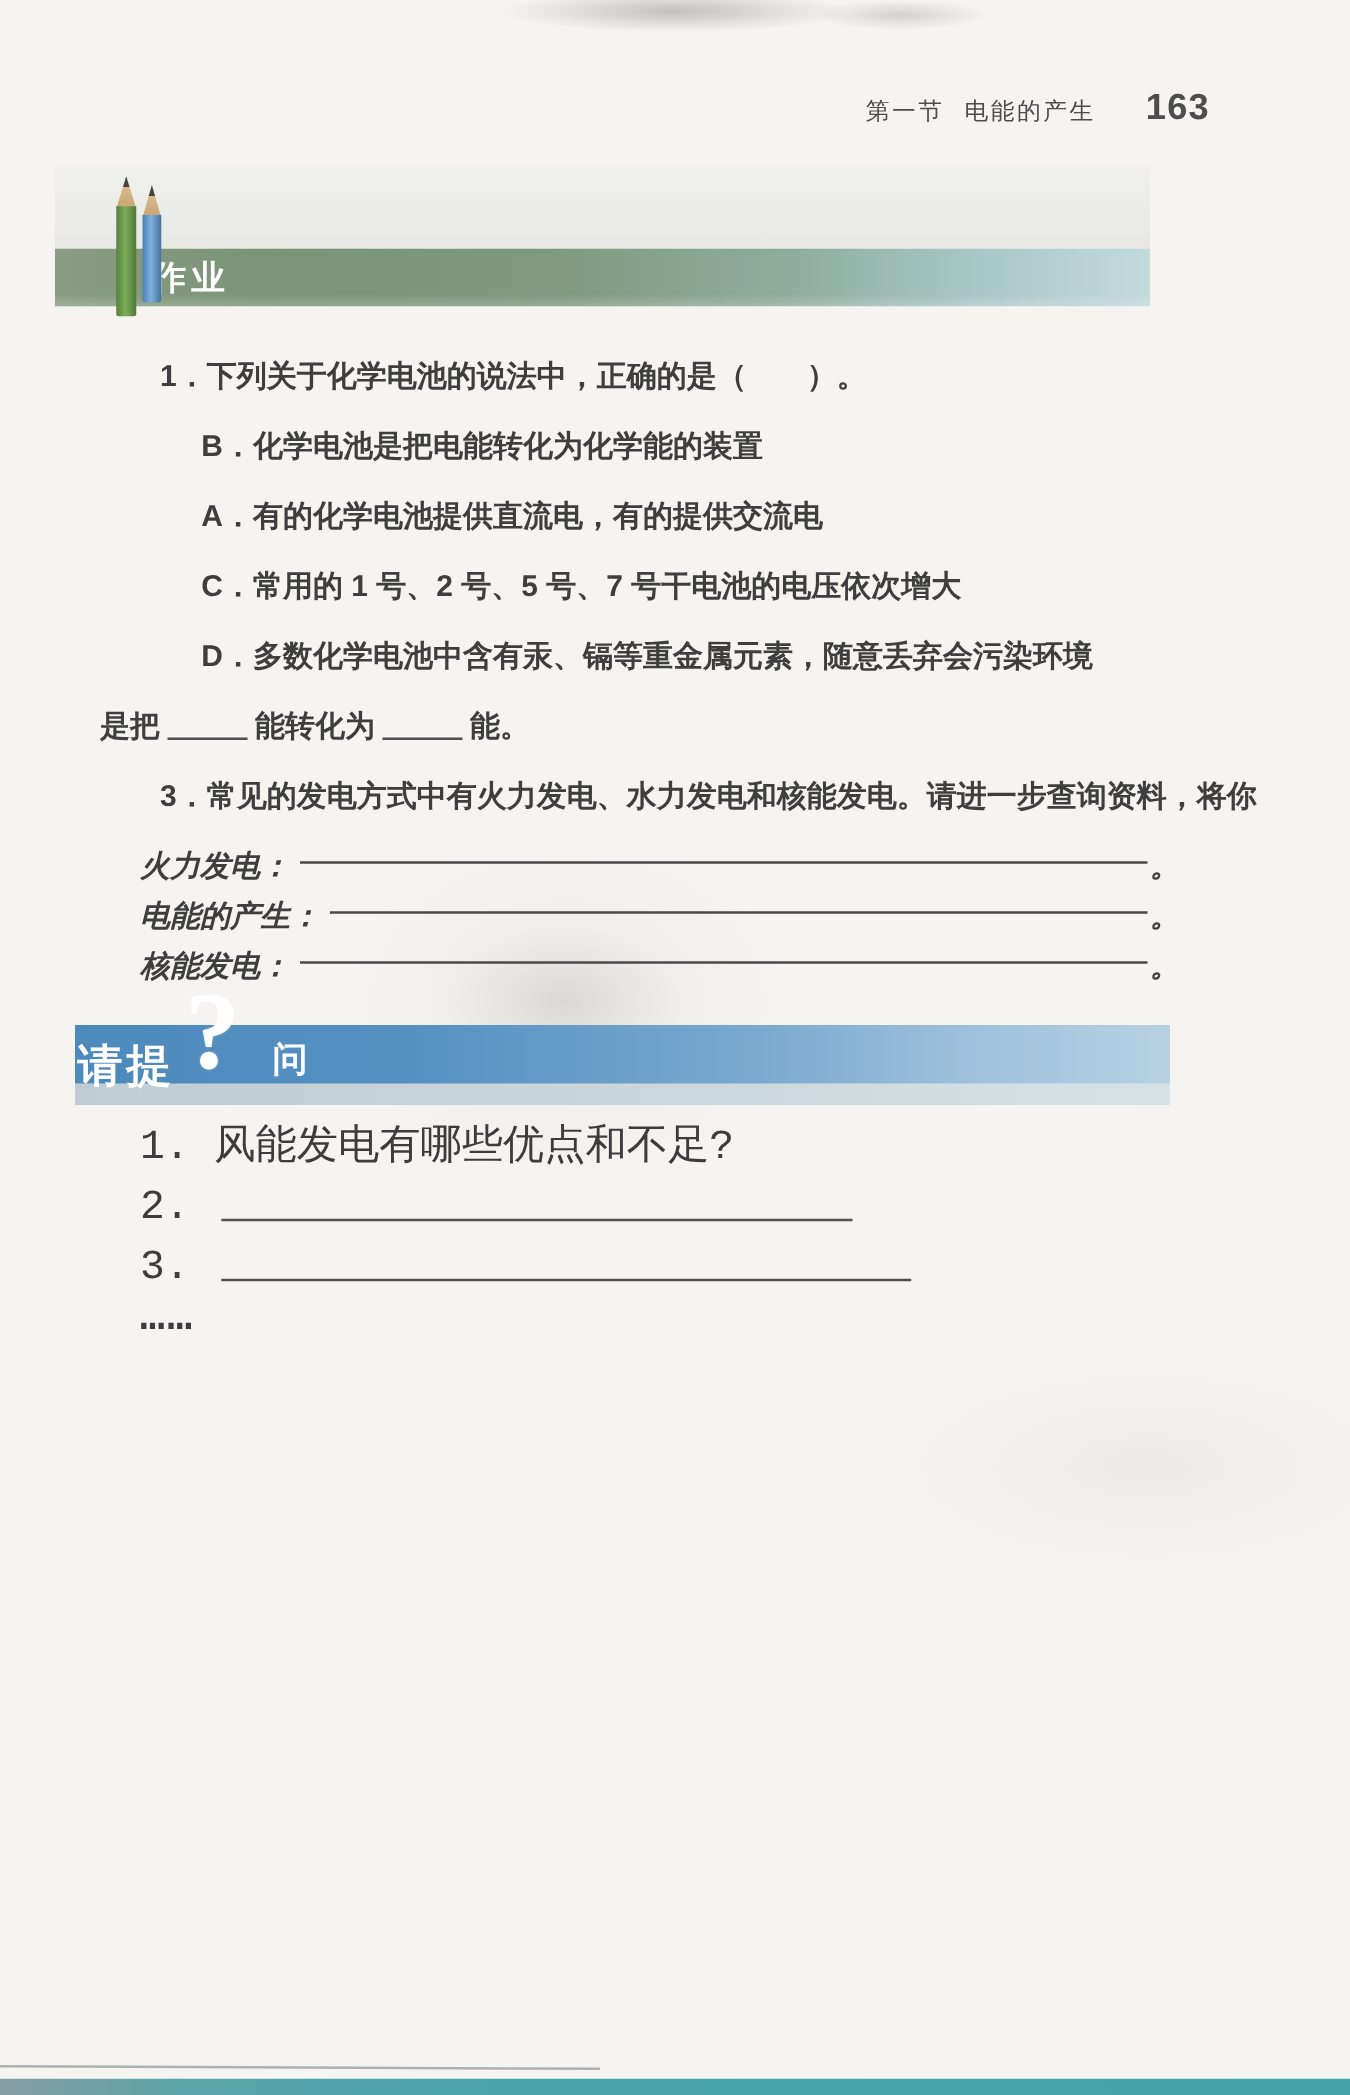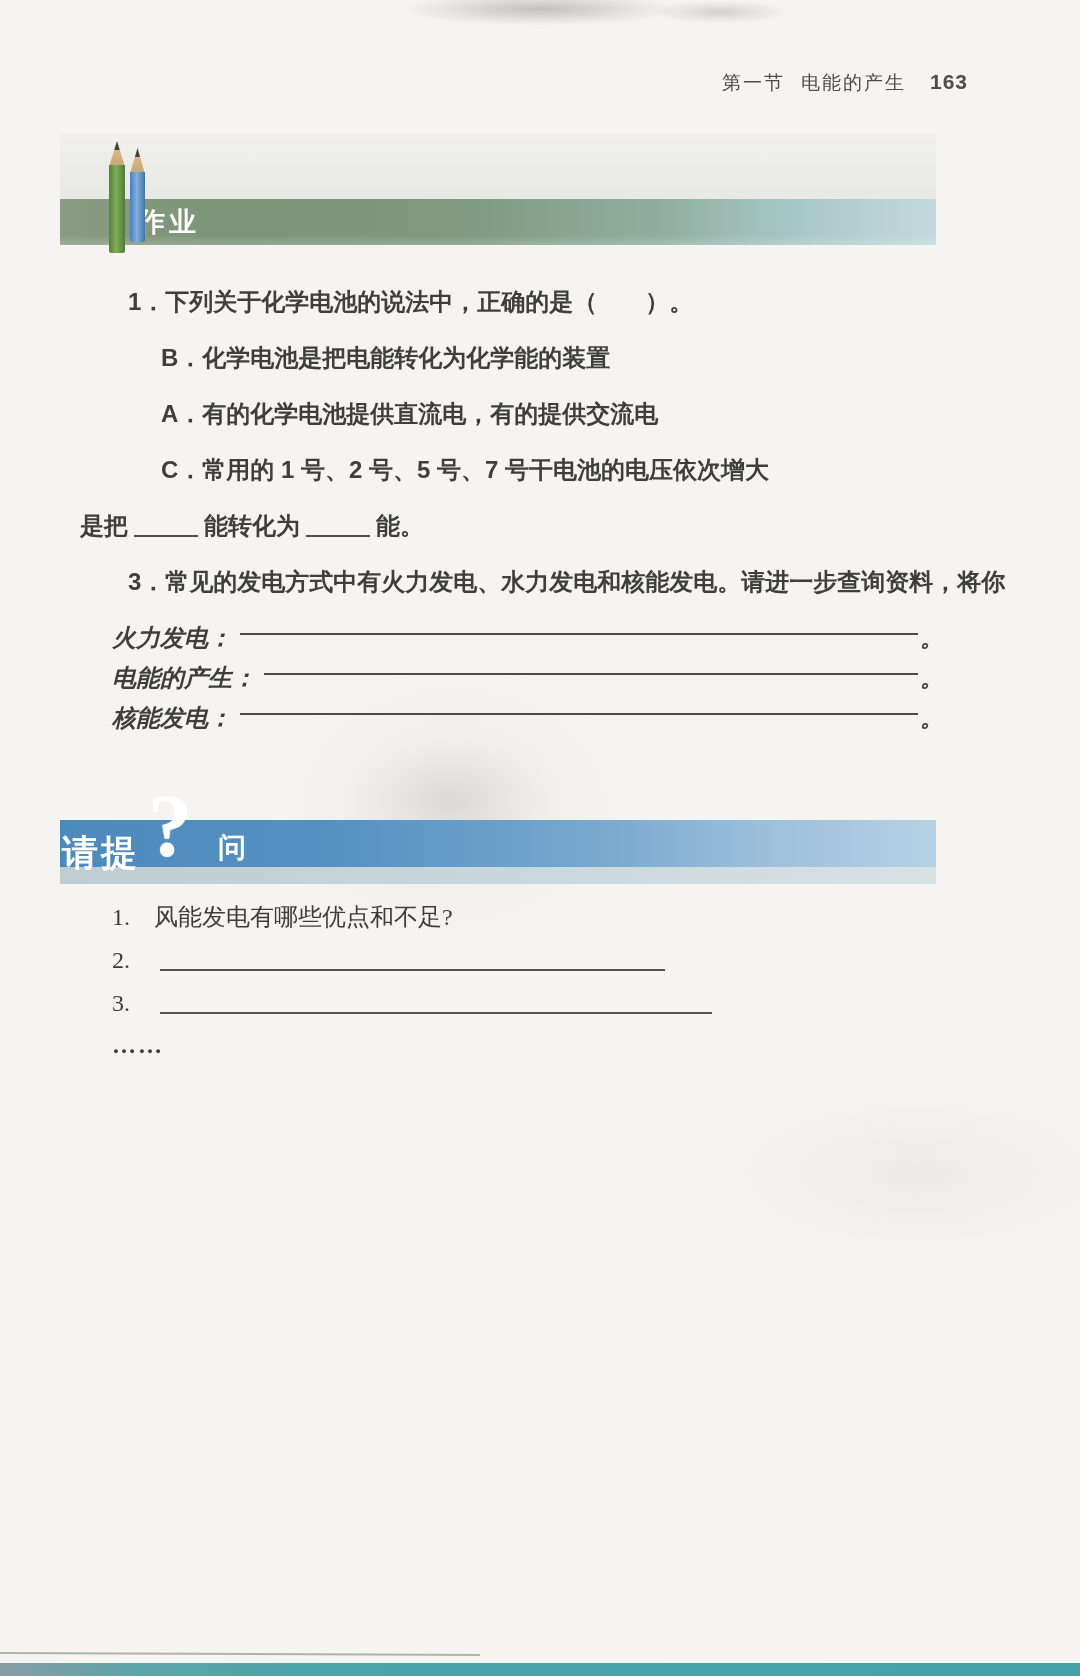--- a/index.html
+++ b/index.html
@@ -13,23 +13,23 @@
   .smudge{position:absolute;pointer-events:none;}
   .smudge-top1{left:400px;top:-8px;width:280px;height:34px;
         background:radial-gradient(ellipse at center, rgba(110,110,110,.38), rgba(110,110,110,0) 70%);}
   .smudge-top2{left:650px;top:0px;width:140px;height:24px;
         background:radial-gradient(ellipse at center, rgba(130,130,130,.30), rgba(130,130,130,0) 70%);}
   .smudge-mid{left:350px;top:740px;width:200px;height:120px;
         background:radial-gradient(ellipse at center, rgba(150,148,144,.20), transparent 70%);}
   
   .header{position:absolute;top:70px;right:112px;display:flex;align-items:baseline;gap:16px;}
   .hdr-small{font-size:19px;font-weight:normal;color:#4c4c4c;letter-spacing:2px;}
-  .hdr-page{font-size:21px;font-weight:bold;color:#4d4d4d;letter-spacing:1px;margin-left:8px;}
+  .hdr-page{font-size:29px;font-weight:bold;color:#4d4d4d;letter-spacing:1px;margin-left:24px;}
   
-  .hw-banner{position:absolute;left:60px;top:133px;width:876px;height:120px;}
+  .hw-banner{position:absolute;left:44px;top:133px;width:876px;height:120px;}
   .hw-backdrop{position:absolute;left:0;top:0;width:100%;height:70px;
         background:linear-gradient(180deg, rgba(198,203,196,.10), rgba(198,203,196,.30));}
   .hw-band{position:absolute;left:0;top:66px;width:100%;height:46px;
         background:linear-gradient(90deg,#8a9c83 0%,#7b9478 18%,#7e997f 45%,#8fae9f 68%,#a9c7c6 84%,#c2dadc 100%);}
   .hw-band::after{content:"";position:absolute;left:0;bottom:0;width:100%;height:10px;
         background:linear-gradient(180deg, rgba(255,255,255,0), rgba(255,255,255,.18));}
   .hw-label{position:absolute;left:78px;top:50%;transform:translateY(-50%);
         color:#ffffff;font-size:27px;font-weight:bold;letter-spacing:4px;}
   .pencil{position:absolute;}
   .pencil-tip{position:absolute;left:0;top:0;width:100%;height:26px;
@@ -55,21 +55,21 @@
   .ask-band{position:absolute;left:0;top:32px;width:100%;height:47px;
         background:linear-gradient(90deg,#4d8abc 0%,#5590c1 30%,#79a9cf 62%,#9ec1dc 82%,#b7d1e3 100%);}
   .ask-subband{position:absolute;left:0;top:79px;width:100%;height:17px;
         background:linear-gradient(90deg,#bfccd3 0%,#c9d6db 50%,#d7e2e5 100%);}
   .ask-left{position:absolute;left:2px;top:41px;color:#fff;font-size:36px;font-weight:bold;letter-spacing:3px;}
   .ask-qmark{position:absolute;left:88px;top:-6px;color:#fff;font-size:88px;line-height:1;
         font-weight:bold;font-family:"Liberation Serif",serif;text-shadow:0 0 2px rgba(255,255,255,.4);}
   .ask-right{position:absolute;left:158px;top:41px;color:#fff;font-size:28px;font-weight:bold;}
   
   .ask-text{position:absolute;left:64px;top:896px;width:760px;
-        font-size:24px;color:#3c3c3c;font-family:Liberation Serif, serif;}
+        font-size:33px;color:#3c3c3c;font-family:Liberation Mono, monospace;}
   .ask-item{padding-left:48px;line-height:43px;white-space:nowrap;}
   .ask-num{display:inline-block;min-width:36px;}
   .ask-line{display:inline-block;height:1em;border-bottom:2px solid #525252;transform:translateY(3px);margin-left:6px;}
   .ask-line-2{width:505px;}
   .ask-line-3{width:552px;}
   .ask-ellipsis{padding-left:48px;line-height:40px;font-weight:bold;letter-spacing:2px;}
   
   .bottom-grayline{position:absolute;left:0;bottom:22px;width:480px;height:2px;background:#9aa0a3;
         transform:rotate(0.25deg);transform-origin:left center;opacity:.8;}
   .bottom-strip{position:absolute;left:0;bottom:0;width:100%;height:13px;
@@ -103,20 +103,21 @@
       <div class="pencil-tip"></div>
       <div class="pencil-body"></div>
     </div>
   </div>
 
   <div class="hw-text">
     <p class="line ind1">1．下列关于化学电池的说法中，正确的是（　　）。</p>
     <p class="line ind2">B．化学电池是把电能转化为化学能的装置</p>
     <p class="line ind2">A．有的化学电池提供直流电，有的提供交流电</p>
     <p class="line ind2">C．常用的 1 号、2 号、5 号、7 号干电池的电压依次增大</p>
+    <p class="line ind2">D．多数化学电池中含有汞、镉等重金属元素，随意丢弃会污染环境</p>
     <p class="line"><span>是把</span><span class="blank"></span><span>能转化为</span><span class="blank"></span><span>能。</span></p>
     <p class="line ind1">3．常见的发电方式中有火力发电、水力发电和核能发电。请进一步查询资料，将你</p>
     <div class="fill-row">
       <span>火力发电：</span>
       <span class="fill-line"></span>
       <span>。</span>
     </div>
     <div class="fill-row">
       <span>电能的产生：</span>
       <span class="fill-line"></span>

